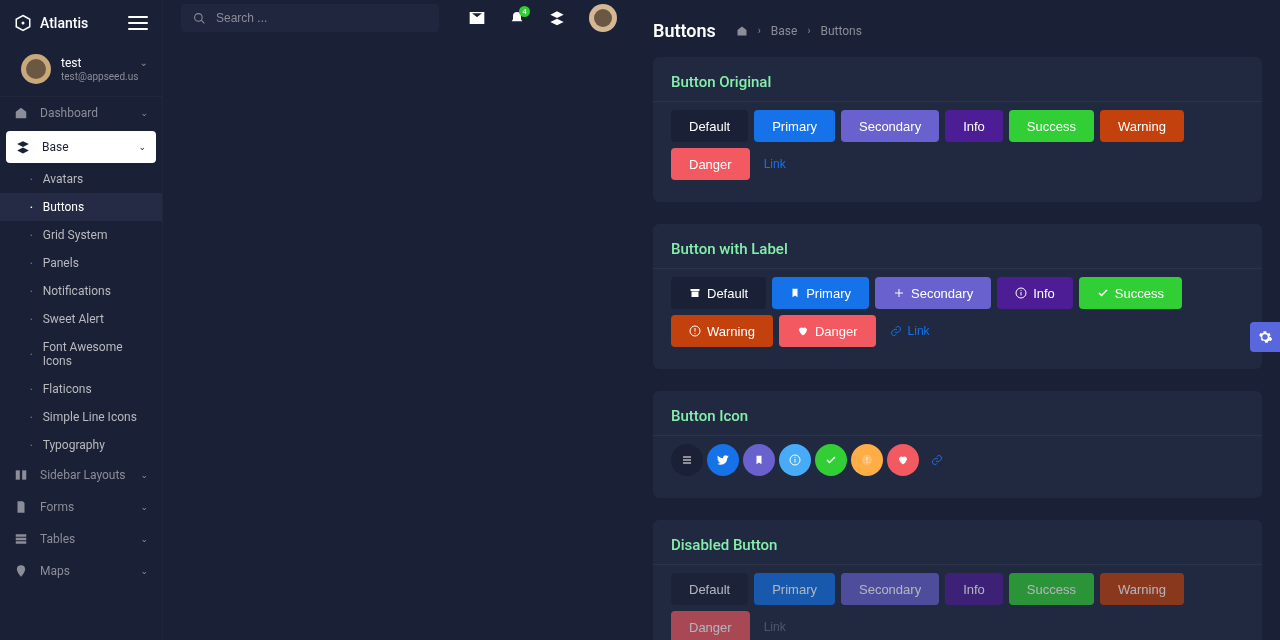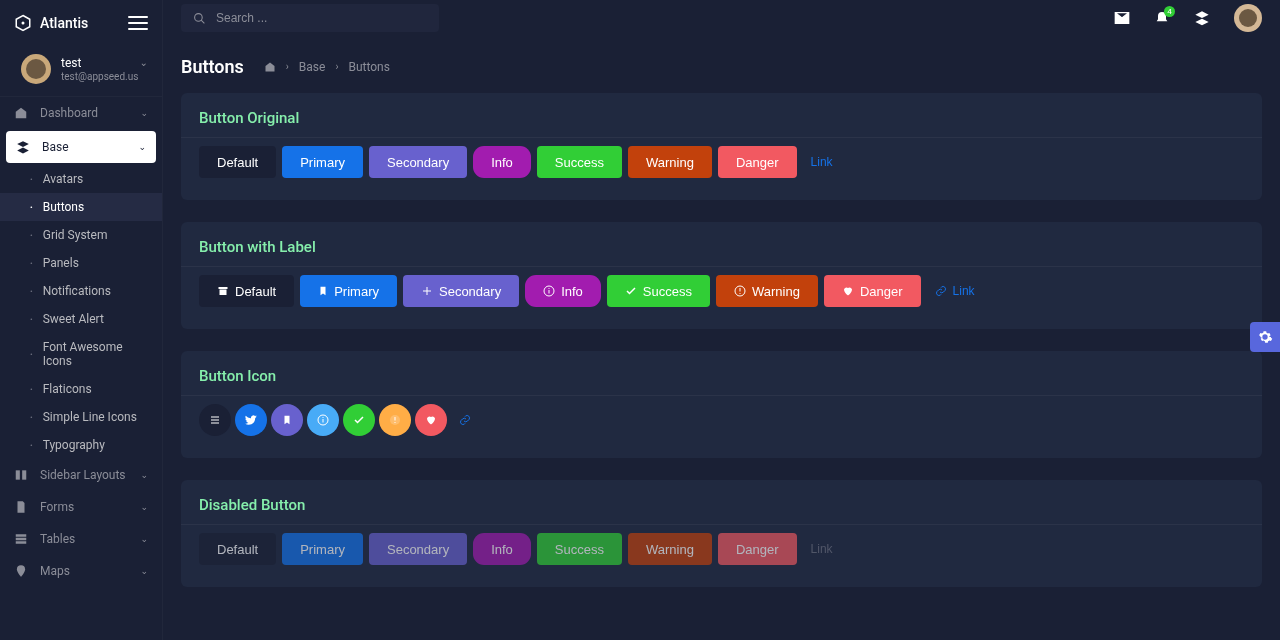--- a/index.html
+++ b/index.html
@@ -52,21 +52,21 @@
 }
 .nav-item.active .icon, .nav-item.active .caret { color:#1a2035; }
 .sub-item {
   display:flex; align-items:center; gap:8px;
   padding:7px 14px 7px 30px; font-size:12px; color:#b9babf; cursor:pointer;
 }
 .sub-item.current { background:#252b44; color:#fff; }
 .sub-item::before { content:"•"; font-size:8px; color:#6b6e7e; margin-right:2px;}
 .sub-item.current::before { color:#fff; }
 
-.main { flex:1; display:flex; flex-direction:column; overflow:hidden;}
+.main { flex:1; display:flex; overflow:hidden;}
 .topbar {
   height:36px; display:flex; align-items:center; padding:0 18px; gap:12px;
 }
 .search {
   background:#20263d; border-radius:4px; height:28px; width:258px;
   display:flex; align-items:center; gap:10px; padding:0 12px; color:#8b8d98;
 }
 .search input { background:transparent; border:none; outline:none; color:#b9babf; font-size:12px; flex:1;}
 .search input::placeholder { color:#8b8d98; }
 .topbar-spacer { flex:1; }
@@ -99,21 +99,21 @@
 .card-body { padding:8px 18px 22px; border-top:1px solid rgba(255,255,255,0.05); display:flex; flex-wrap:wrap; gap:6px; align-items:center;}
 
 .btn {
   display:inline-flex; align-items:center; justify-content:center; gap:6px;
   height:32px; padding:0 18px; border-radius:4px; font-size:13px; color:#fff;
   cursor:pointer; border:none;
 }
 .btn-default { background:#1a2035; }
 .btn-primary { background:#1572e8; }
 .btn-secondary { background:#6861ce; }
-.btn-info { background:#a21caf;border-radius:11px; }
+.btn-info { background:#4c1d95; }
 .btn-success { background:#31ce36; }
 .btn-warning { background:#c2410c; }
 .btn-danger { background:#f25961; }
 .btn-link { background:transparent; color:#1572e8; padding:0 8px; font-size:12px;}
 .btn.disabled { opacity:0.65; cursor:not-allowed; }
 
 .icon-btn {
   width:32px; height:32px; border-radius:50%; display:inline-flex;
   align-items:center; justify-content:center; color:#fff; cursor:pointer;
 }

